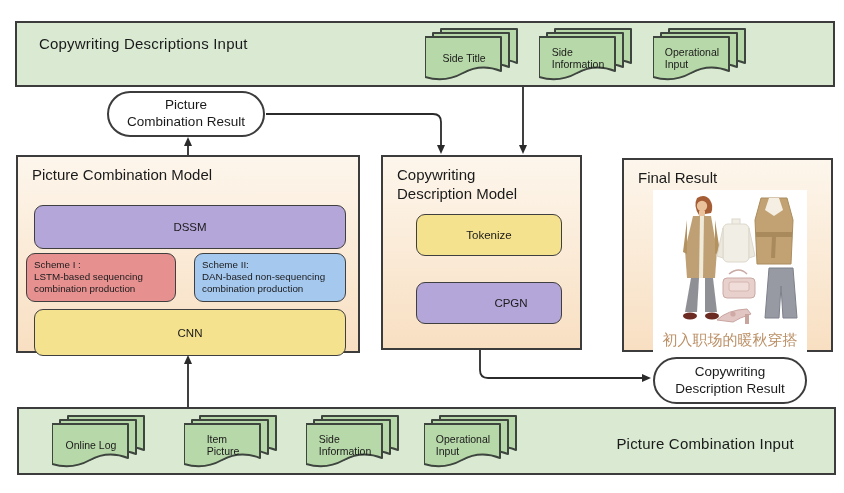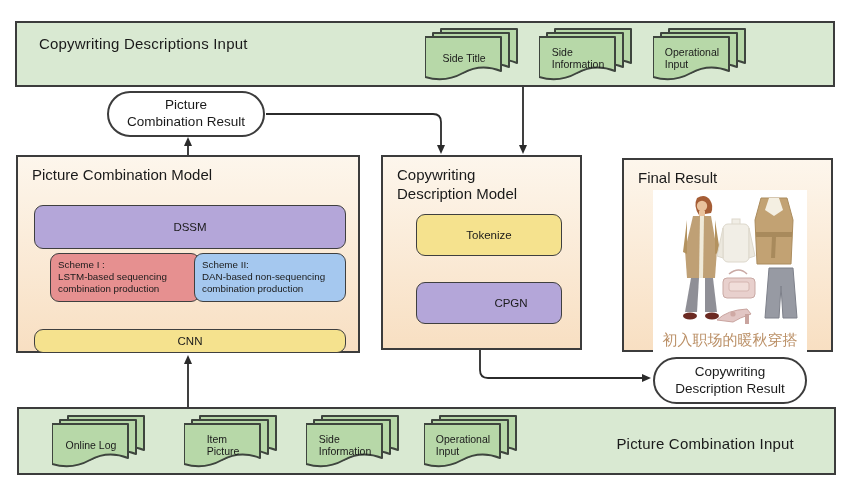--- a/index.html
+++ b/index.html
@@ -78,27 +78,27 @@
 Input</div>
     </div>
   </div>
 
   <div class="pill pre" style="left:107px;top:91px;width:158px;height:46px;">Picture
 Combination Result</div>
 
   <div class="model-box" style="left:16px;top:155px;width:344px;height:198px;">
     <div class="model-title">Picture Combination Model</div>
     <div class="chip" style="left:16px;top:48px;width:312px;height:44px;background:var(--purple);">DSSM</div>
-    <div class="chip scheme pre" style="left:32px;top:96px;width:150px;height:49px;background:var(--salmon);">Scheme I :
+    <div class="chip scheme pre" style="left:8px;top:96px;width:150px;height:49px;background:var(--salmon);">Scheme I :
 LSTM-based sequencing
 combination production</div>
     <div class="chip scheme pre" style="left:176px;top:96px;width:152px;height:49px;background:var(--blue);">Scheme II:
 DAN-based non-sequencing
 combination production</div>
-    <div class="chip" style="left:16px;top:152px;width:312px;height:24px;background:var(--yellow);margin-top:20px;">CNN</div>
+    <div class="chip" style="left:16px;top:152px;width:312px;height:47px;background:var(--yellow);">CNN</div>
   </div>
 
   <div class="model-box" style="left:381px;top:155px;width:201px;height:195px;">
     <div class="model-title pre">Copywriting
 Description Model</div>
     <div class="chip" style="left:33px;top:57px;width:146px;height:42px;background:var(--yellow);">Tokenize</div>
     <div class="chip" style="left:33px;top:125px;width:146px;height:42px;background:var(--purple);padding-left:44px;">CPGN</div>
   </div>
 
   <div class="model-box" style="left:622px;top:158px;width:211px;height:194px;">

